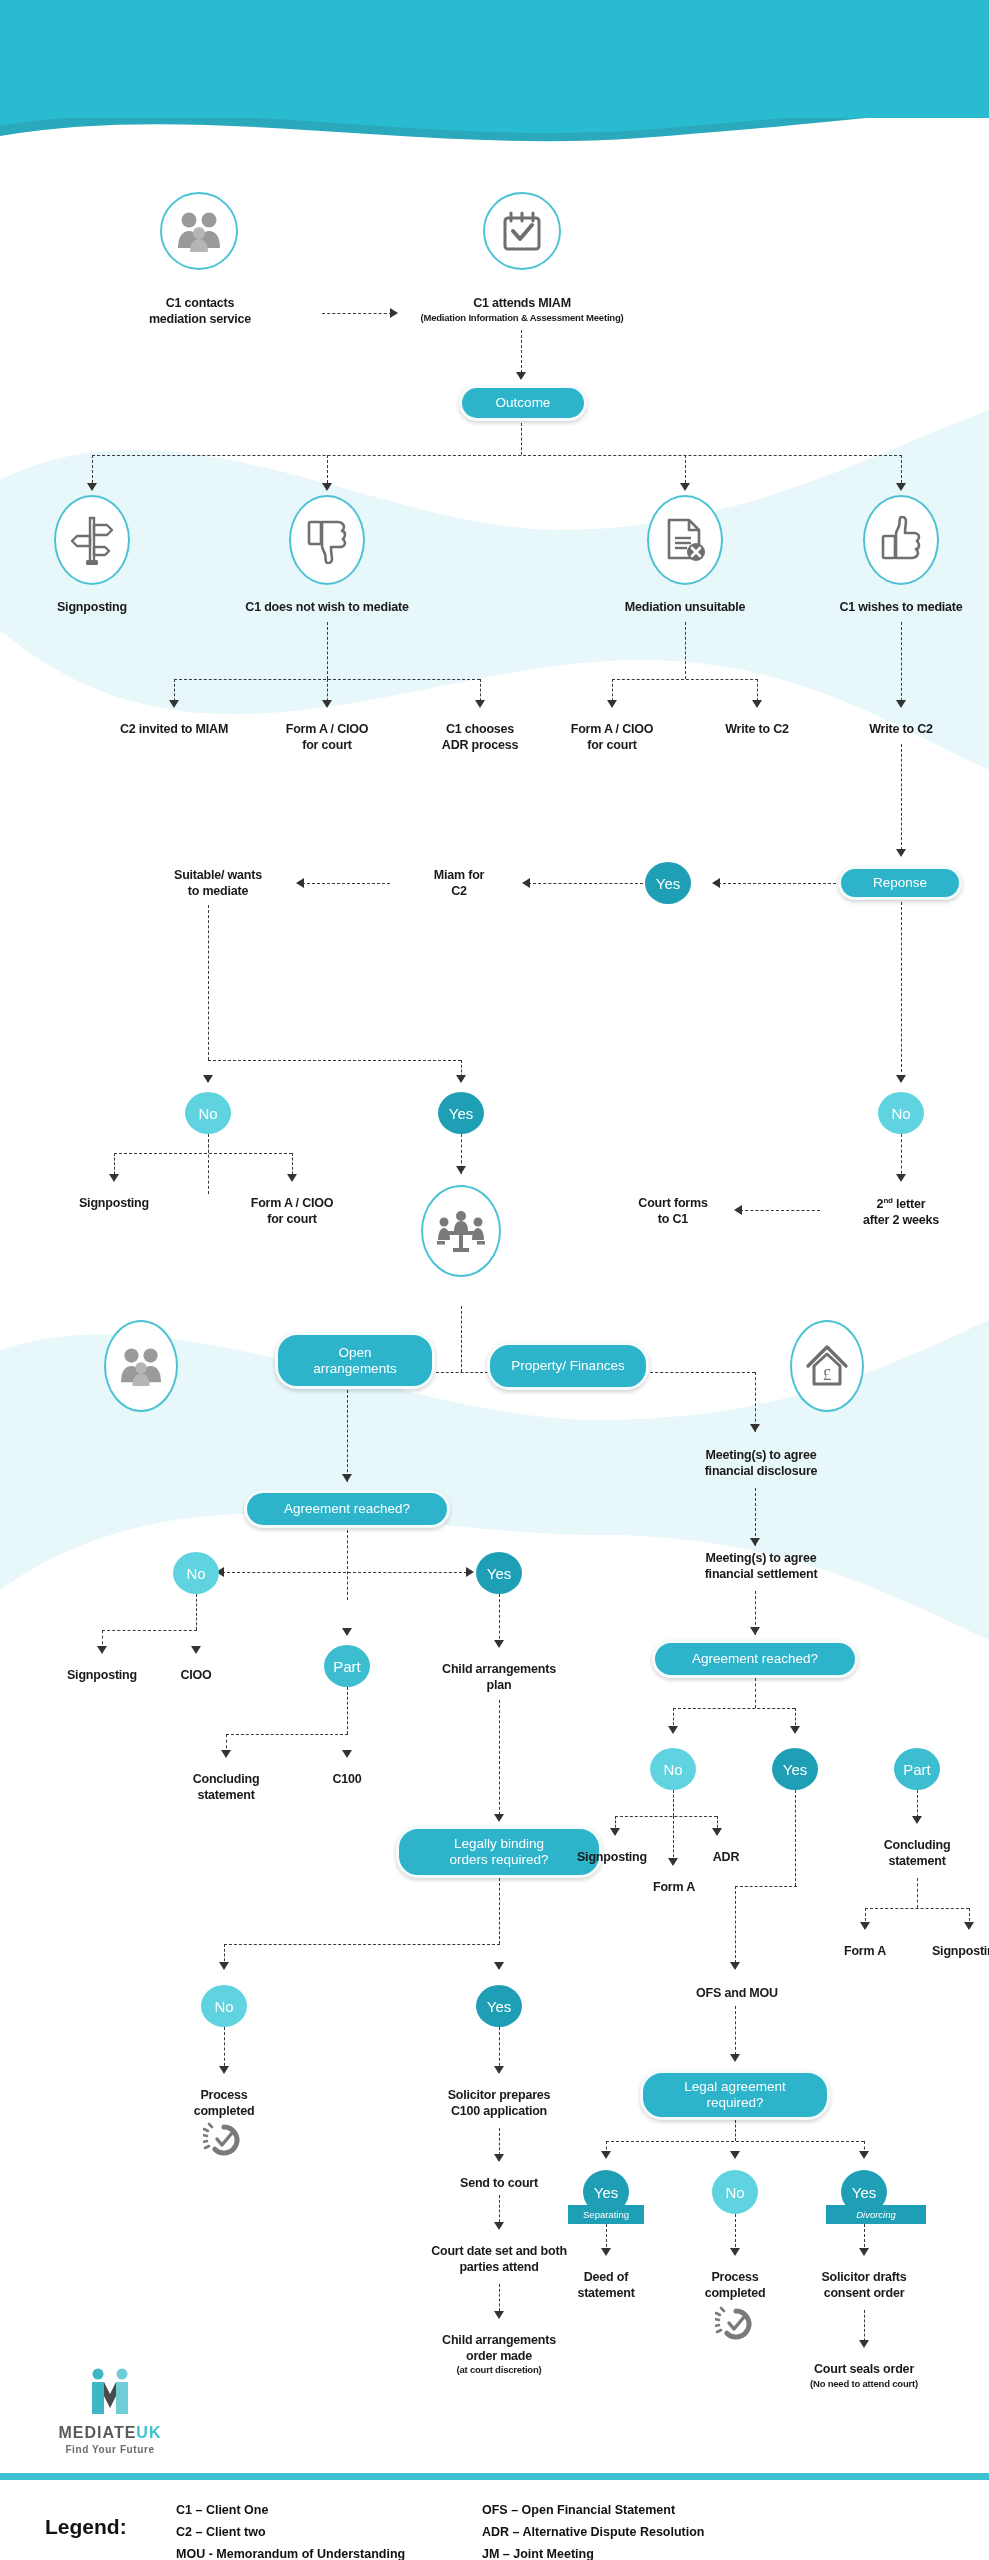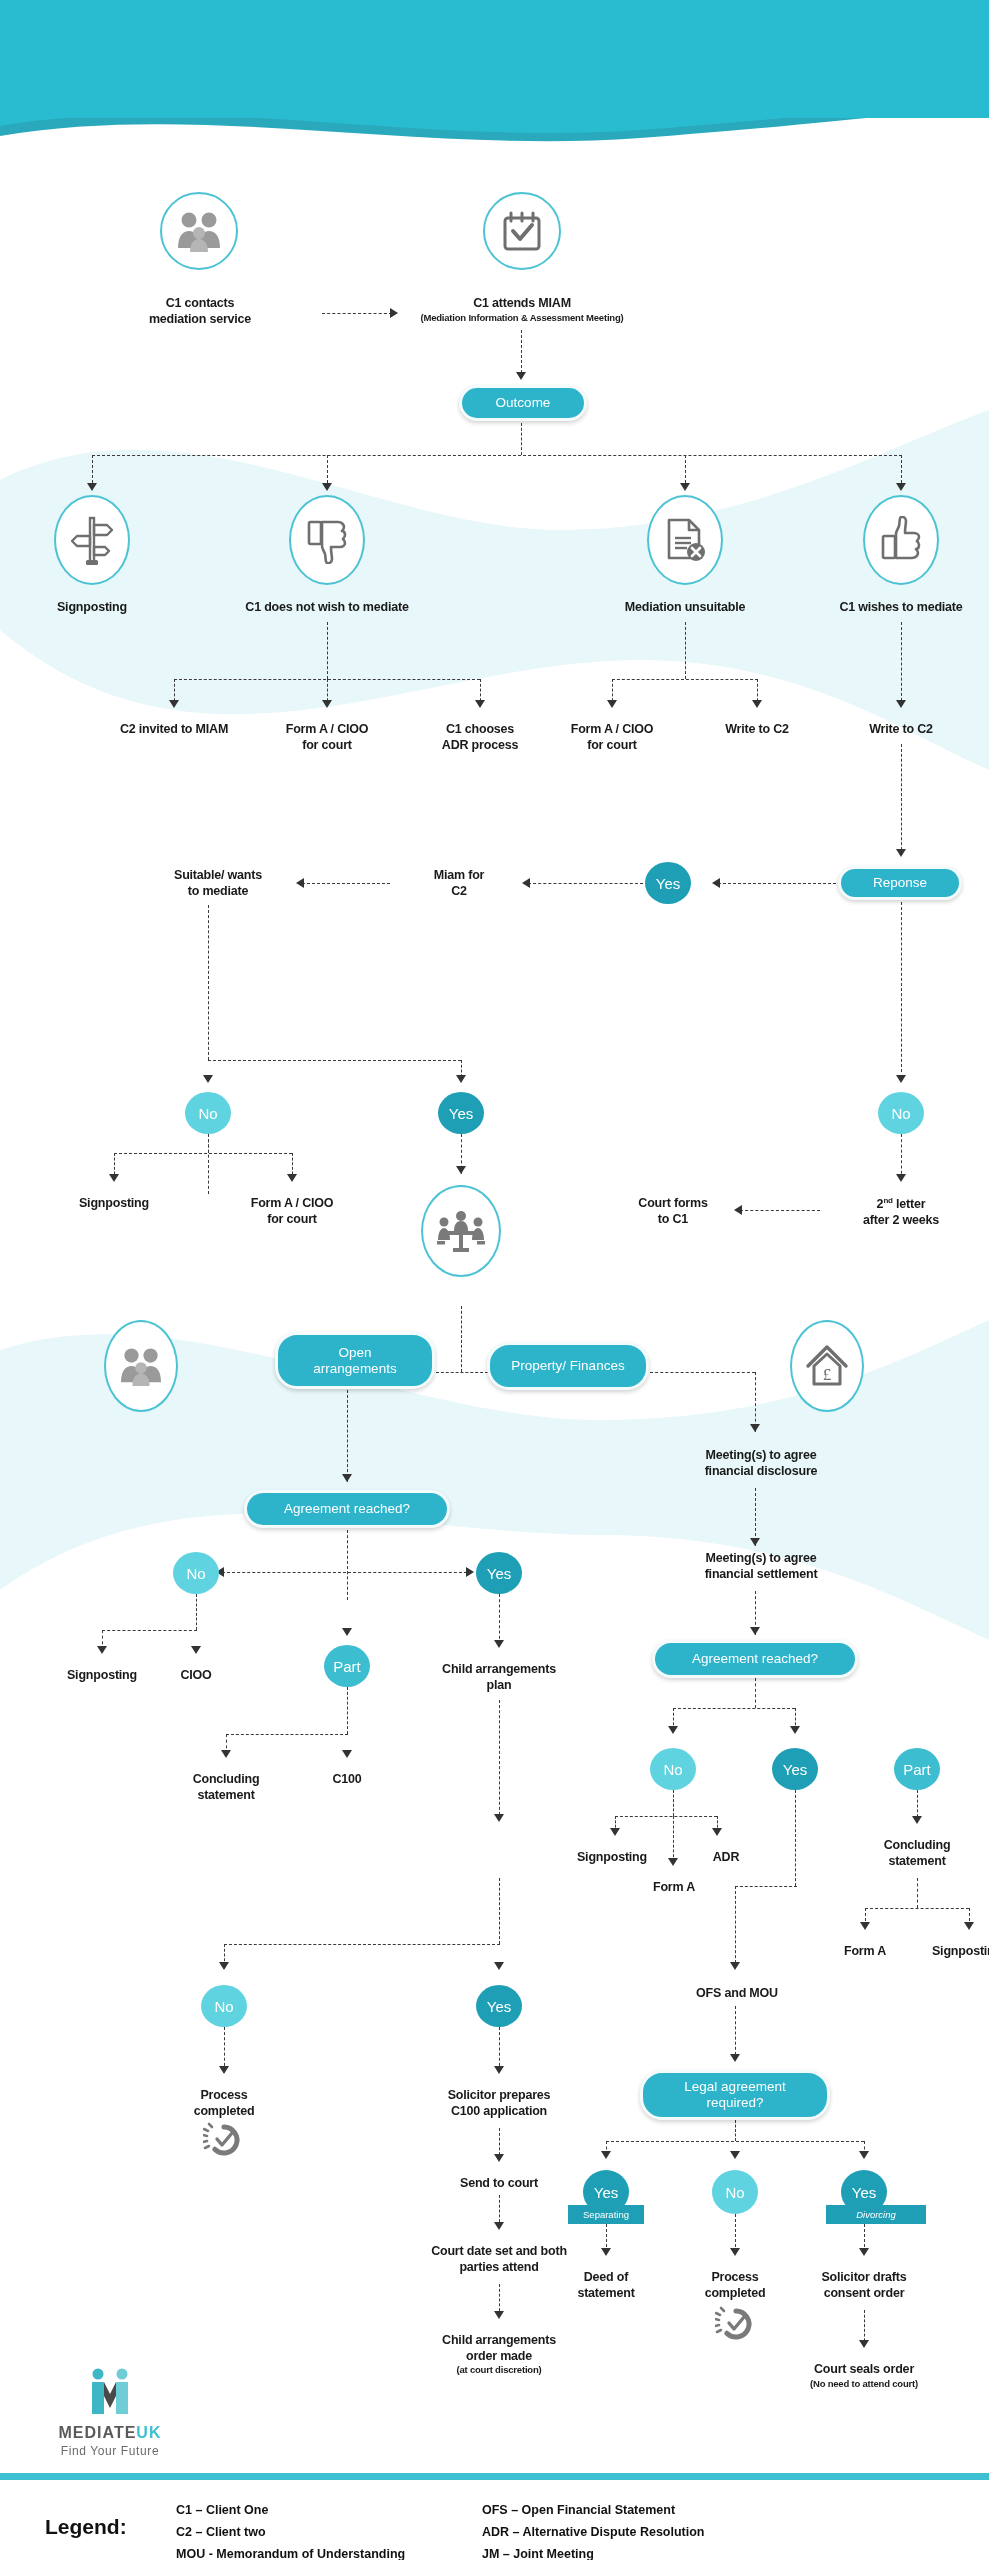--- a/index.html
+++ b/index.html
@@ -127,21 +127,21 @@
     border-right: 0;
   }
 
   
   .footer-rule {
     position: absolute; left: 0; width: 989px; height: 7px; background: #3dc0d2; z-index: 6;
   }
   .logo-wrap { position: absolute; z-index: 6; text-align: center; }
   .logo-name { font-size: 16px; letter-spacing: 1px; font-weight: 700; color: #5a5a5a; }
   .logo-name .uk { color: #3dc0d2; }
-  .logo-tag { font-size: 12px; color: #6b6b6b; letter-spacing: 0.6px; margin-top: 2px;}
+  .logo-tag { font-size: 10px; color: #6b6b6b; letter-spacing: 0.6px; margin-top: 2px; font-weight: bold;}
 
   .legend-title {
     position: absolute; font-size: 21px; font-weight: 700; color: #111; z-index: 6;
   }
   .legend-col { position: absolute; z-index: 6; font-size: 12.5px; font-weight: 700; line-height: 1.75; color:#111; }
 
   .clock { position:absolute; z-index:3; }
 </style>
 </head>
 <body>
@@ -510,20 +510,24 @@
     <span>Concluding</span><br>
     <span>statement</span>
   </div>
   <div class="node" style="left:297px; top:1772px; width:100px;">
     <span>C100</span>
   </div>
 
   <div class="ln v" style="left:499px; top:1700px; height:120px;"></div>
   <div class="arw" style="left:494px; top:1814px;"></div>
 
+  <div class="pill" style="left:396px; top:1826px; width:206px; height:52px; flex-direction:column;">
+    <span>Legally binding</span>
+    <span>orders required?</span>
+  </div>
 
   <div class="ln v" style="left:499px; top:1878px; height:66px;"></div>
   <div class="ln h" style="left:224px; top:1944px; width:276px;"></div>
   <div class="ln v" style="left:224px; top:1944px; height:22px;"></div>
   <div class="arw" style="left:219px; top:1962px;"></div>
   <div class="arw" style="left:494px; top:1962px;"></div>
 
   <div class="bub no" style="left:201px; top:1985px; width:46px; height:42px;">
     <span>No</span>
   </div>

